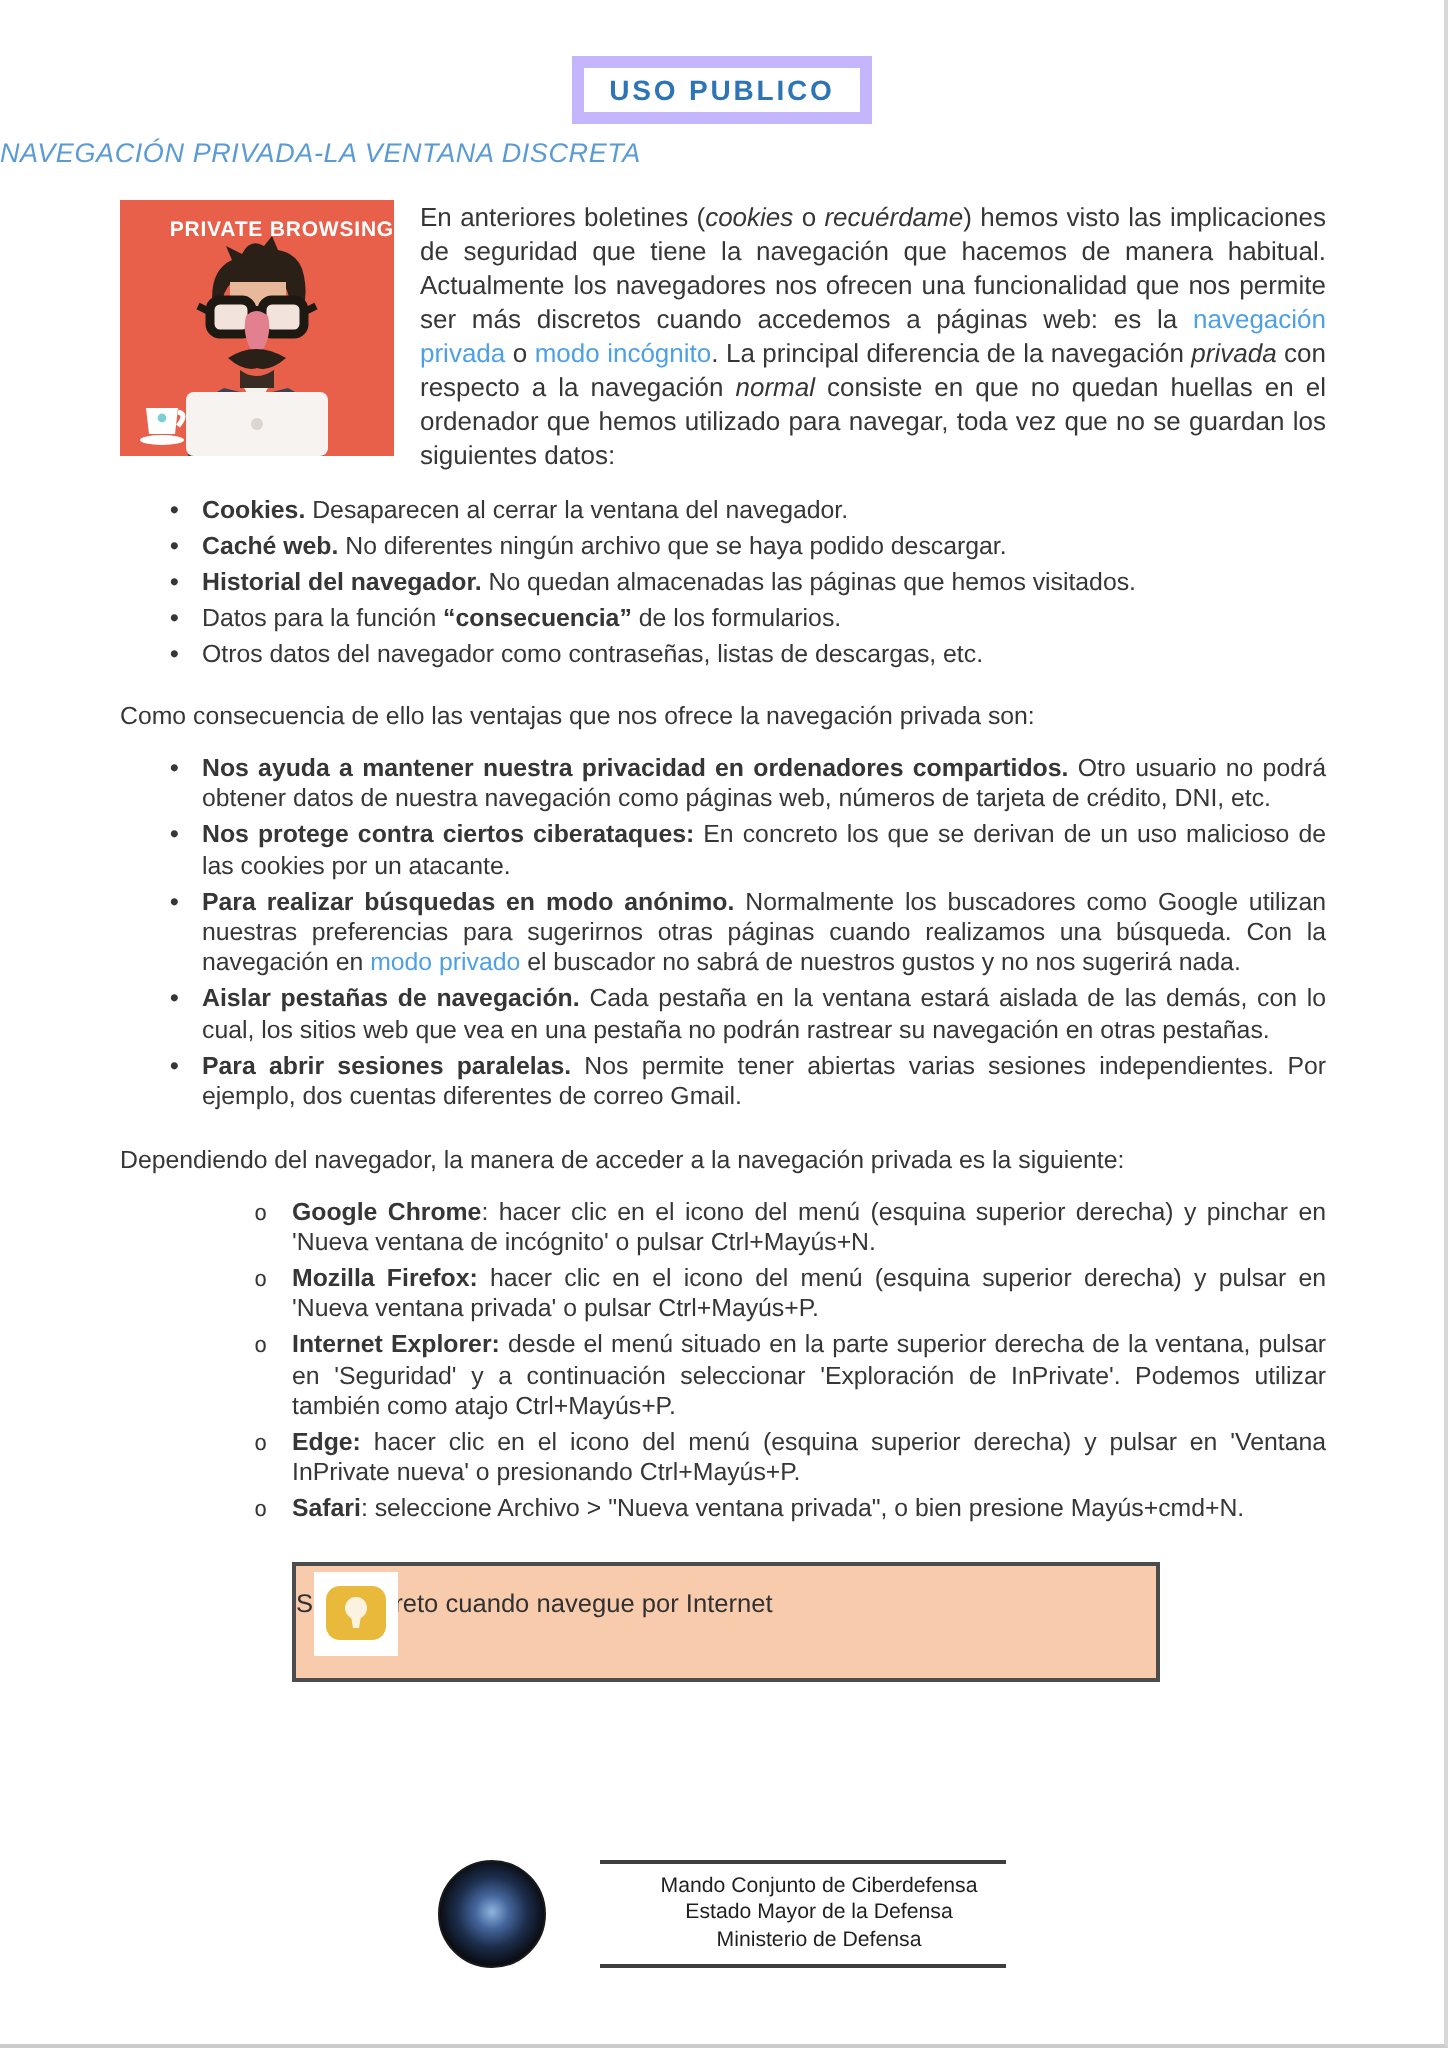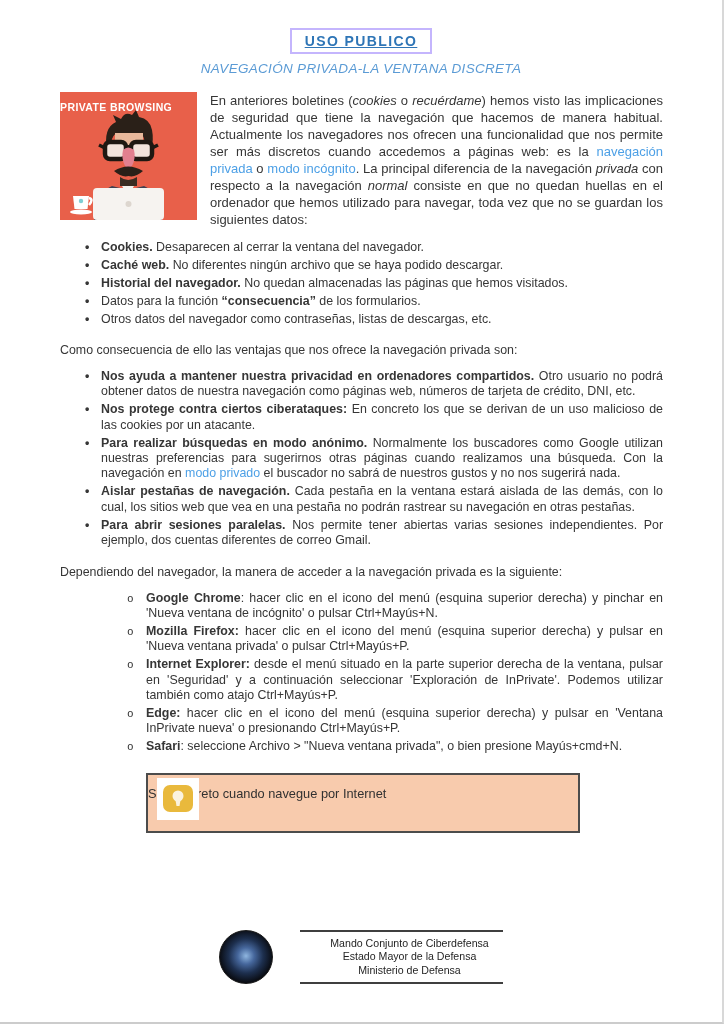--- a/index.html
+++ b/index.html
@@ -2,31 +2,31 @@
 <html><head>
 <meta charset="utf-8">
 <style>
   html,body{margin:0;padding:0;background:#ffffff;}
   .page{
     width:724px;height:1024px;position:relative;background:#ffffff;
     font-family:"Liberation Sans",sans-serif;color:#363636;overflow:hidden;
     box-sizing:border-box;border-right:2px solid #d8d8d8;border-bottom:2px solid #cccccc;
   }
   .badge{
-    width:fit-content;margin:28px auto 0;border:2px solid #c4b5fd;
-    padding:3px 13px;color:#2E75B6;font-size:14px;font-weight:600;letter-spacing:1.4px;text-decoration:underline;
+    width:fit-content;margin:28px auto 0;border:6px solid #c4b5fd;
+    padding:3px 13px;color:#2E75B6;font-size:14px;font-weight:600;letter-spacing:1.4px;
   }
   .doc-title{
-    text-align:center;font-style:italic;color:#5B9BD5;font-size:13.5px;
+    text-align:left;font-style:italic;color:#5B9BD5;font-size:13.5px;
     margin-top:7px;letter-spacing:0.3px;
   }
   .intro-row{display:flex;margin:16px 59px 0 60px;gap:13px;}
   .hero{width:137px;height:128px;background:#E8604A;position:relative;flex:none;}
   .hero-caption{
-    position:absolute;top:9px;left:0;right:0;text-align:left;color:#ffffff;
+    position:absolute;top:9px;left:0;right:0;text-align:right;color:#ffffff;
     font-weight:bold;font-size:10.5px;letter-spacing:0.4px;
   }
   .hero svg{position:absolute;left:0;top:0;}
   .intro{flex:1;margin:0;font-size:13px;line-height:17px;text-align:justify;}
   .ul{margin:12px 59px 0 85px;}
   .li{display:flex;margin-bottom:2.5px;font-size:12.4px;line-height:15.4px;}
   .li .mk{width:16px;flex:none;font-weight:bold;}
   .li .txt{flex:1;text-align:justify;}
   .ul.circ{margin-left:127px;}
   .ul.circ .mk{width:19px;font-weight:normal;font-family:"DejaVu Sans Mono",monospace;font-size:11px;}

